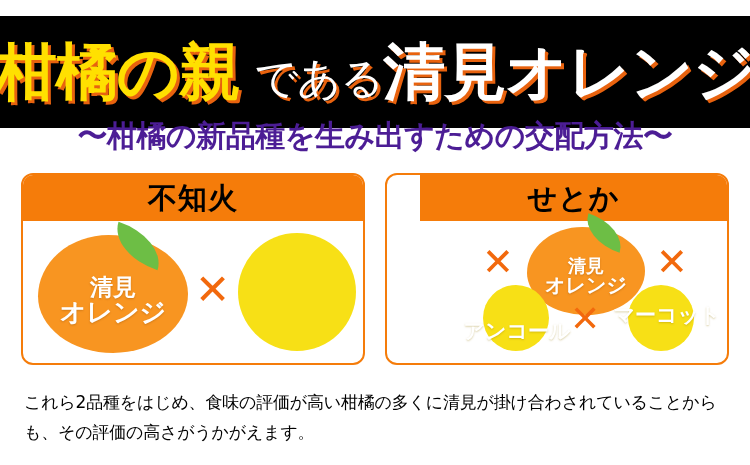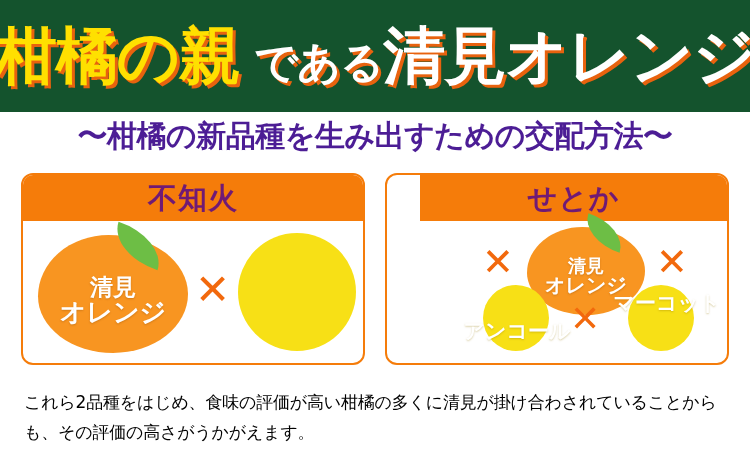--- a/index.html
+++ b/index.html
@@ -11,24 +11,24 @@
     height: 465px;
     background: #ffffff;
     font-family: "DejaVu Sans", "Liberation Sans", sans-serif;
     overflow: hidden;
     position: relative;
   }
 
   
   .banner {
     position: absolute;
-    left: 0; top: 0;
+    left: 0; top: 16px;
     width: 750px;
     height: 112px;
-    background: #14532d;
+    background: #000000;
     overflow: hidden;
   }
   .banner-inner {
     position: absolute;
     left: 0; top: 0;
     width: 750px;
     height: 112px;
     display: flex;
     align-items: center;
     justify-content: center;
@@ -38,21 +38,21 @@
     font-size: 62px;
     font-weight: bold;
     color: #FFE000;
     letter-spacing: -1px;
     text-shadow: 3px 3px 0 #E8620E;
     line-height: 1;
     font-family: "DejaVu Sans", "Liberation Sans", sans-serif;
   }
   .bn-b {
     font-size: 43px;
-    font-weight: bold;
+    font-weight: normal;
     color: #ffffff;
     letter-spacing: -1px;
     text-shadow: 3px 3px 0 #E8620E;
     line-height: 1;
     position: relative;
     top: 6px;
     margin-left: 14px;
   }
   .bn-c {
     font-size: 62px;
@@ -104,21 +104,21 @@
     background: #ffffff;
     box-sizing: border-box;
     overflow: hidden;
   }
   .card.left  { left: 21px; }
   .card.right { left: 385px; padding-left: 33px; }
 
   .card-header {
     height: 46px;
     background: #F57C0A;
-    color: #701a75;
+    color: #000000;
     display: flex;
     align-items: center;
     justify-content: center;
     font-size: 29px;
     font-weight: bold;
     letter-spacing: 1px;
     line-height: 1;
   }
   .card-body {
     position: relative;
@@ -238,18 +238,18 @@
       <div class="cross" style="left:62px; top:22px; font-size:38px;">✕</div>
 
       <div class="cross" style="left:236px; top:22px; font-size:38px;">✕</div>
 
       <div class="ycircle" style="left:63px; top:64px; width:66px; height:66px;"></div>
       <div class="ylabel" style="left:36px; top:84px; width:122px; font-size:21px;margin-top:12px;">アンコール</div>
 
       <div class="cross" style="left:150px; top:80px; font-size:36px;">✕</div>
 
       <div class="ycircle" style="left:208px; top:64px; width:66px; height:66px;"></div>
-      <div class="ylabel" style="left:186px; top:68px; width:122px; font-size:21px;text-align:center;">マーコット</div>
+      <div class="ylabel" style="left:186px; top:80px; width:122px; font-size:21px;text-align:center;">マーコット</div>
     </div>
   </div>
 </div>
 
 <div class="note">これら2品種をはじめ、食味の評価が高い柑橘の多くに清見が掛け合わされていることからも、その評価の高さがうかがえます。</div>
 
 </body></html>

